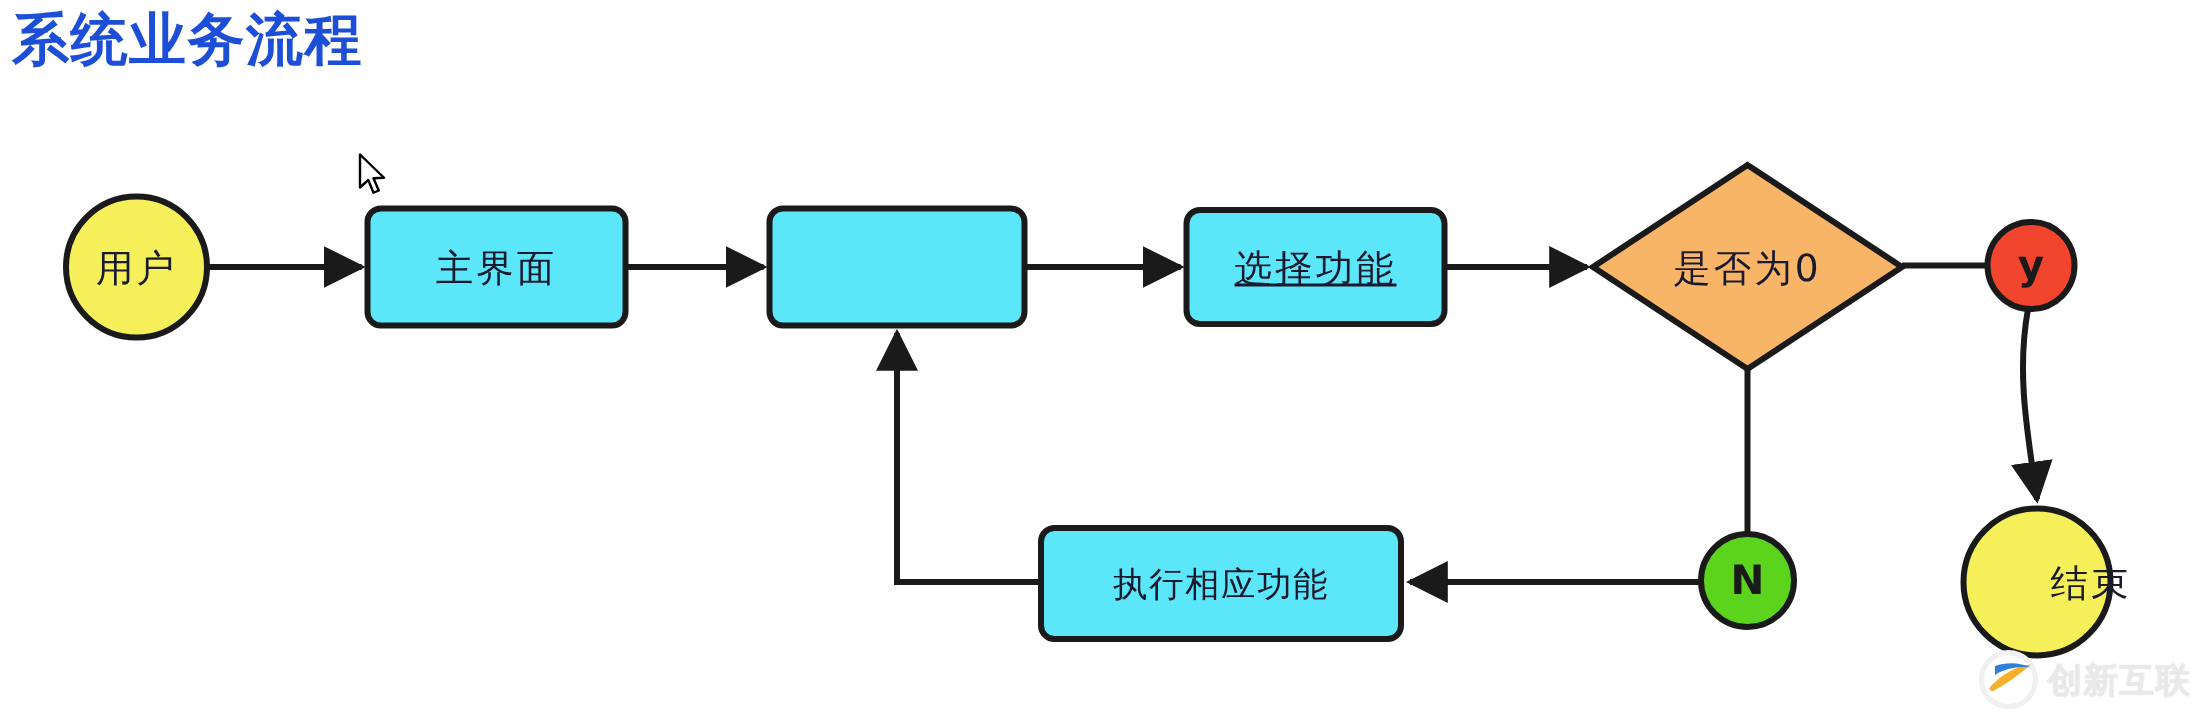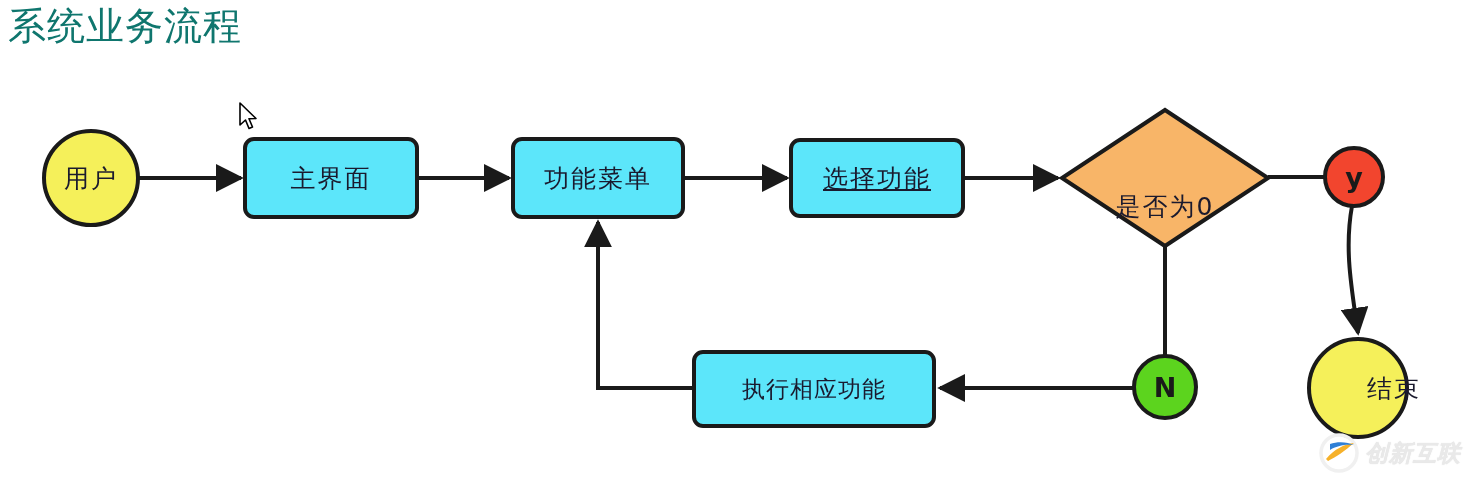--- a/index.html
+++ b/index.html
@@ -15,23 +15,23 @@
     width: 1466px;
     height: 481px;
     background: #ffffff;
     overflow: hidden;
   }
   #page-title {
     position: absolute;
     left: 8px;
     top: 4px;
     font-size: 38px;
-    font-weight: 400;
+    font-weight: 700;
     line-height: 1.2;
-    color: #0f766e;
+    color: #1d4ed8;
     letter-spacing: 1px;
     white-space: nowrap;
   }
   #flow-canvas {
     position: absolute;
     left: 0;
     top: 0;
     width: 1466px;
     height: 481px;
   }
@@ -69,21 +69,20 @@
   }
   #watermark {
     position: absolute;
     left: 1318px;
     top: 430px;
     width: 148px;
     height: 46px;
     display: flex;
     align-items: center;
     gap: 5px;
-    font-style: italic;
   }
   #watermark-text {
     font-size: 23px;
     font-weight: 700;
     color: #e9e9e9;
     letter-spacing: 1px;
     text-shadow: 0 0 1px rgba(150,150,150,0.35);
   }
 </style>
 </head>
@@ -131,25 +130,24 @@
       <circle cx="1358" cy="388" r="49" fill="#F5F05A"></circle>
 
       <rect x="694" y="352" width="240" height="74" rx="9" ry="9" fill="#5CE6FA"></rect>
     </g>
   </svg>
 
   <div class="node-label lbl-cn" style="left:44px; top:156px; width:94px; height:44px;">用户</div>
 
   <div class="node-label lbl-cn" style="left:245px; top:156px; width:172px; height:44px;font-family:Liberation Serif, serif;">主界面</div>
 
-  <div class="node-label lbl-cn" style="left:513px; top:156px; width:170px; height:44px;">功能菜单</div>
 
   <div class="node-label lbl-cn" style="left:791px; top:156px; width:172px; height:44px;text-decoration:underline;">选择功能</div>
 
-  <div class="node-label lbl-cn" style="left:1062px; top:156px; width:206px; height:44px;margin-top:28px;">是否为0</div>
+  <div class="node-label lbl-cn" style="left:1062px; top:156px; width:206px; height:44px;">是否为0</div>
 
   <div class="node-label lbl-latin" style="left:1325px; top:156px; width:58px; height:42px;">y</div>
 
   <div class="node-label lbl-cn" style="left:1309px; top:366px; width:98px; height:44px;padding-left:36px;">结束</div>
 
   <div class="node-label lbl-latin" style="left:1134px; top:366px; width:62px; height:42px;">N</div>
 
   <div class="node-label lbl-cn-small" style="left:694px; top:367px; width:240px; height:44px;text-align:right;">执行相应功能</div>
 
   <svg id="cursor" viewBox="0 0 22 30">

